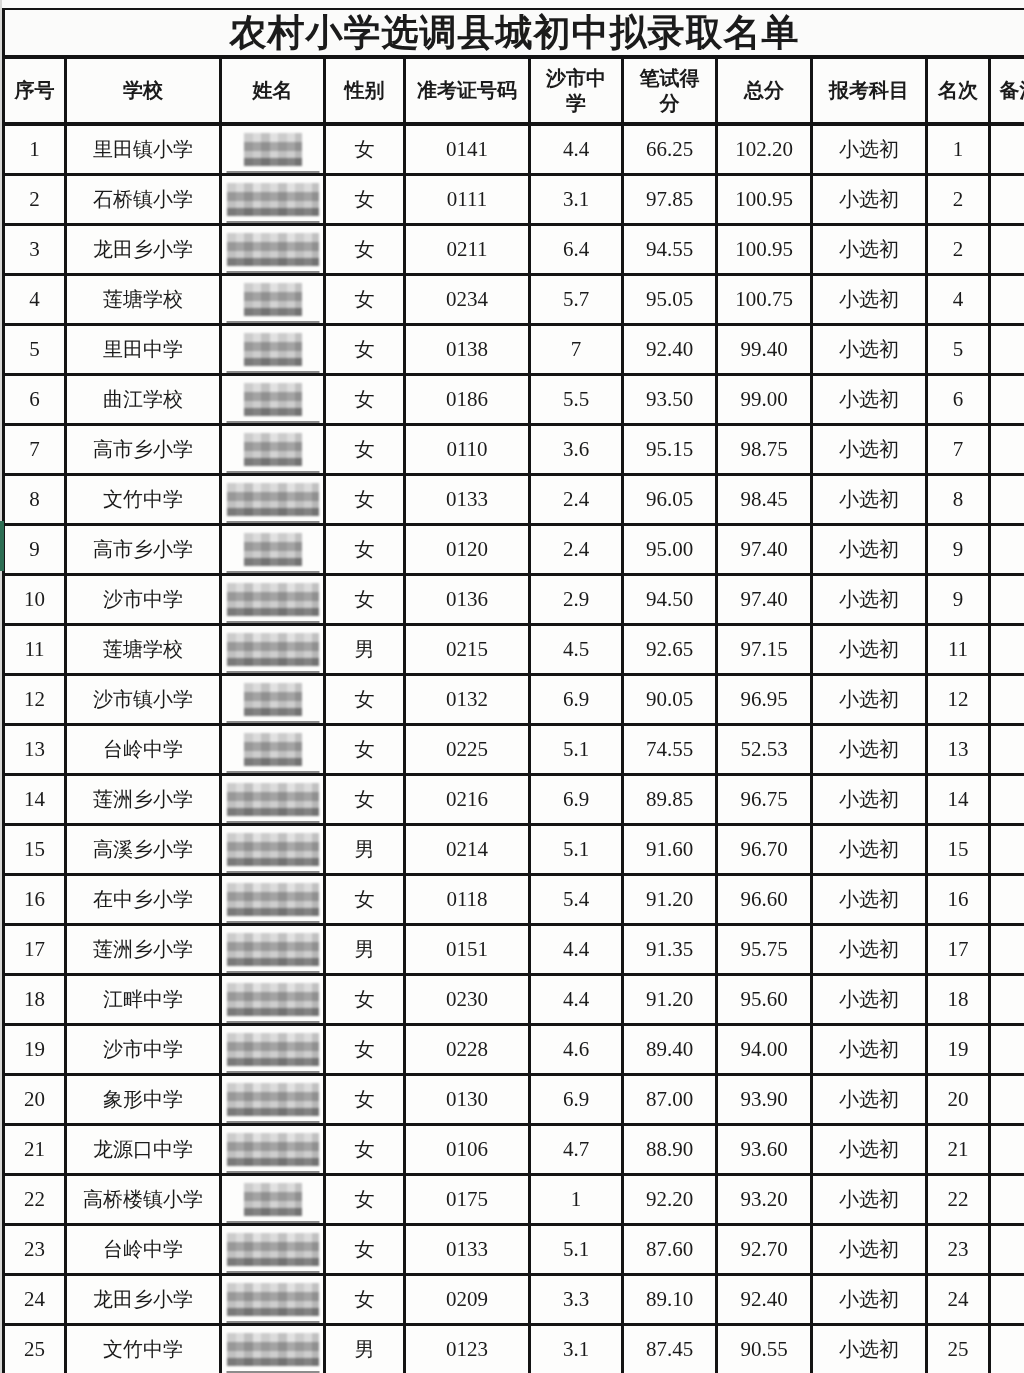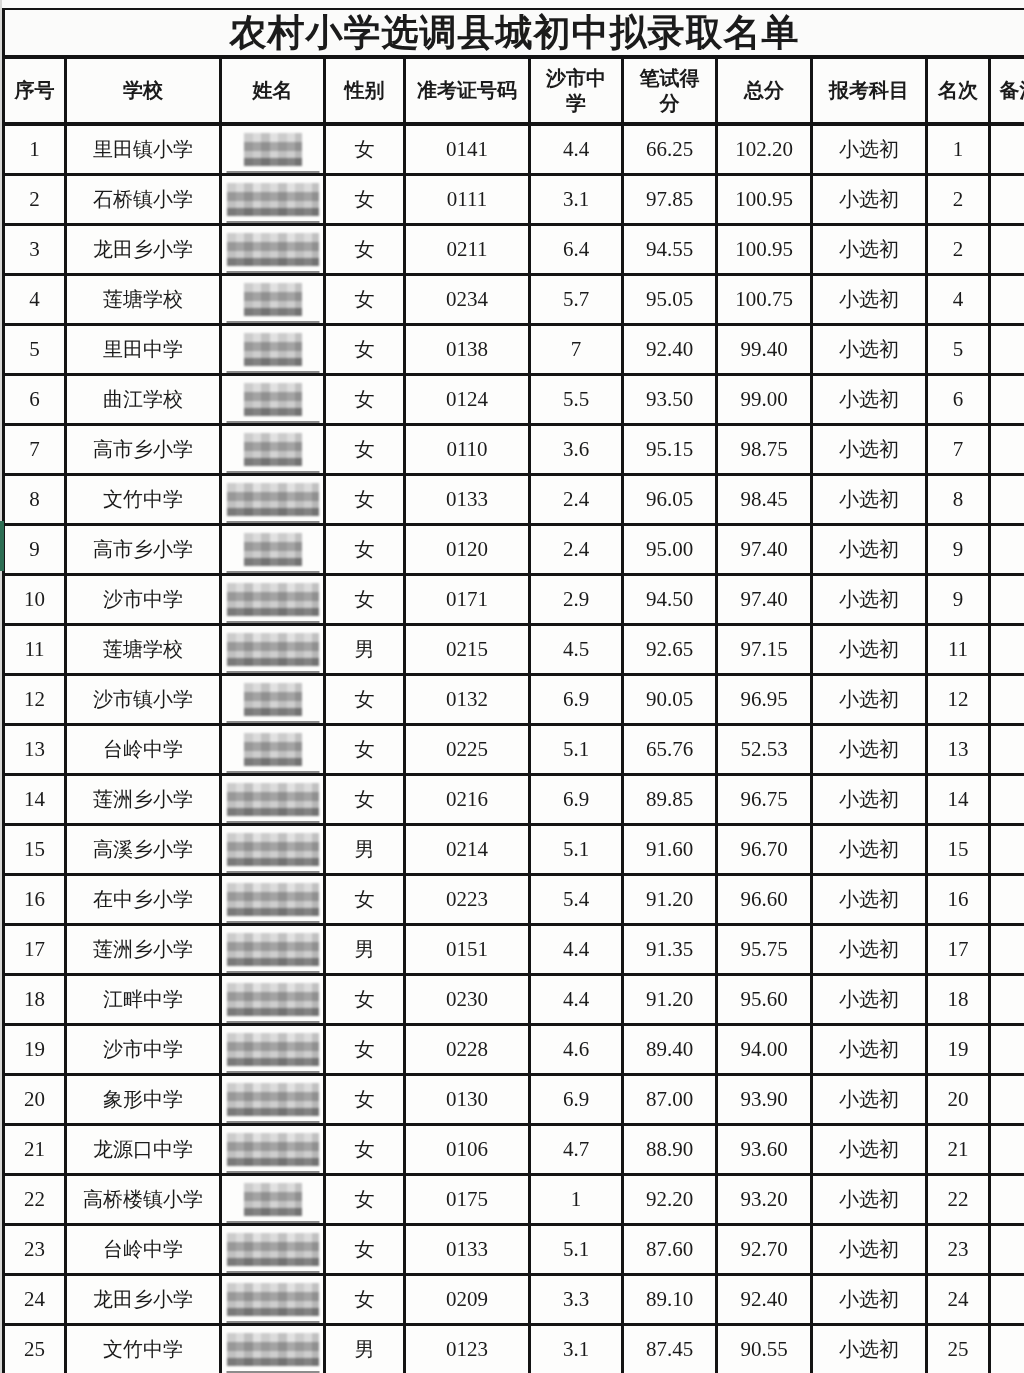--- a/index.html
+++ b/index.html
@@ -214,21 +214,21 @@
     <td class="remark"></td>
   </tr>
         <tr class="data-row">
     <td class="num">6</td>
     <td class="cjk">曲江学校</td>
     <td class="name-cell">
       <span class="mosaic w2"></span>
       <span class="redact-bar" style="background: rgb(140, 140, 140);"></span>
     </td>
     <td class="cjk">女</td>
-    <td class="num">0124</td>
+    <td class="num">0186</td>
     <td class="num">5.5</td>
     <td class="num">93.50</td>
     <td class="num">99.00</td>
     <td class="cjk">小选初</td>
     <td class="num">6</td>
     <td class="remark"></td>
   </tr>
         <tr class="data-row">
     <td class="num">7</td>
     <td class="cjk">高市乡小学</td>
@@ -278,21 +278,21 @@
     <td class="remark"></td>
   </tr>
         <tr class="data-row">
     <td class="num">10</td>
     <td class="cjk">沙市中学</td>
     <td class="name-cell">
       <span class="mosaic w3"></span>
       <span class="redact-bar" style="background: rgb(140, 140, 140);"></span>
     </td>
     <td class="cjk">女</td>
-    <td class="num">0171</td>
+    <td class="num">0136</td>
     <td class="num">2.9</td>
     <td class="num">94.50</td>
     <td class="num">97.40</td>
     <td class="cjk">小选初</td>
     <td class="num">9</td>
     <td class="remark"></td>
   </tr>
         <tr class="data-row">
     <td class="num">11</td>
     <td class="cjk">莲塘学校</td>
@@ -328,21 +328,21 @@
         <tr class="data-row">
     <td class="num">13</td>
     <td class="cjk">台岭中学</td>
     <td class="name-cell">
       <span class="mosaic w2"></span>
       <span class="redact-bar" style="background: rgb(140, 140, 140);"></span>
     </td>
     <td class="cjk">女</td>
     <td class="num">0225</td>
     <td class="num">5.1</td>
-    <td class="num">65.76</td>
+    <td class="num">74.55</td>
     <td class="num">52.53</td>
     <td class="cjk">小选初</td>
     <td class="num">13</td>
     <td class="remark"></td>
   </tr>
         <tr class="data-row">
     <td class="num">14</td>
     <td class="cjk">莲洲乡小学</td>
     <td class="name-cell">
       <span class="mosaic w3"></span>
@@ -374,21 +374,21 @@
     <td class="remark"></td>
   </tr>
         <tr class="data-row">
     <td class="num">16</td>
     <td class="cjk">在中乡小学</td>
     <td class="name-cell">
       <span class="mosaic w3"></span>
       <span class="redact-bar" style="background: rgb(140, 140, 140);"></span>
     </td>
     <td class="cjk">女</td>
-    <td class="num">0223</td>
+    <td class="num">0118</td>
     <td class="num">5.4</td>
     <td class="num">91.20</td>
     <td class="num">96.60</td>
     <td class="cjk">小选初</td>
     <td class="num">16</td>
     <td class="remark"></td>
   </tr>
         <tr class="data-row">
     <td class="num">17</td>
     <td class="cjk">莲洲乡小学</td>

